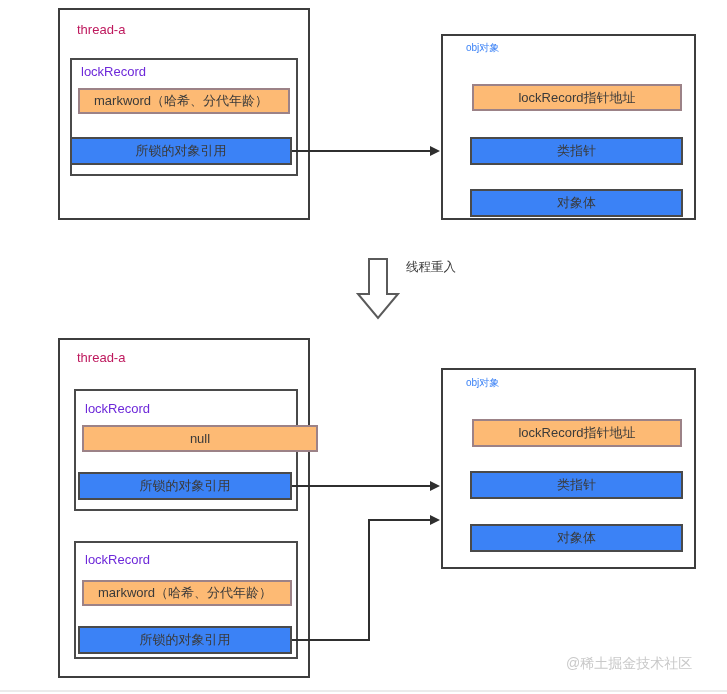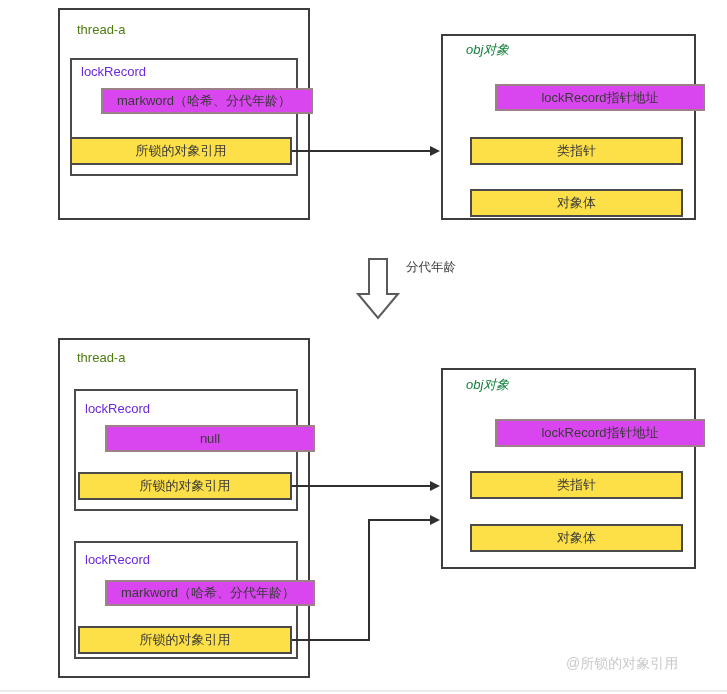--- a/index.html
+++ b/index.html
@@ -21,69 +21,67 @@
   .abs { position: absolute; box-sizing: border-box; }
 
   
   .thread-box {
     border: 2px solid #3d3d3d;
     background: #ffffff;
   }
   .thread-label {
     position: absolute;
     font-size: 13px;
-    color: #4d7c0f;
+    color: #be185d;
     white-space: nowrap;
   }
 
   
   .lockrecord-box {
     border: 2px solid #4a4a4a;
     background: #ffffff;
   }
   .lockrecord-label {
     position: absolute;
     font-size: 13px;
     color: #6d28d9;
     white-space: nowrap;
   }
 
   
   .cell {
     border: 2px solid #4a4a4a;
-    background: #fde047;
+    background: #3b82f6;
     display: flex;
     align-items: center;
     justify-content: center;
     font-size: 13px;
     color: #3a3a3a;
     white-space: nowrap;
   }
   .cell.pink {
-    background: #d946ef;
+    background: #fdba74;
     border: 2px solid #9c8287;
     color: #3a3a3a;
-    margin-left: 23px;
   }
   .cell.left-pad {
     justify-content: flex-start;
     padding-left: 14px;
   }
 
   
   .obj-box {
     border: 2px solid #3d3d3d;
     background: #ffffff;
   }
   .obj-label {
     position: absolute;
-    font-size: 13px;
-    color: #15803d;
+    font-size: 10px;
+    color: #3b82f6;
     white-space: nowrap;
-    font-style: italic;
   }
 
   
   .conn-line {
     background: #2f2f2f;
   }
   .arrow-head {
     width: 0; height: 0;
     border-top: 5px solid transparent;
     border-bottom: 5px solid transparent;
@@ -138,29 +136,29 @@
   <div class="abs cell" style="left:470px; top:137px; width:213px; height:28px;">类指针</div>
   <div class="abs cell" style="left:470px; top:189px; width:213px; height:28px;">对象体</div>
 
   <div class="abs conn-line" style="left:292px; top:150px; width:140px; height:2px;"></div>
   <div class="abs arrow-head" style="left:430px; top:146px;"></div>
 
   <svg class="abs down-arrow" style="left:356px; top:258px;" width="44" height="62" viewBox="0 0 44 62">
     <polygon points="13,1 31,1 31,36 42,36 22,60 2,36 13,36" fill="#ffffff" stroke="#5a5a5a" stroke-width="2"></polygon>
   </svg>
 
-  <div class="transition-text" style="left:406px; top:258px;">分代年龄</div>
+  <div class="transition-text" style="left:406px; top:258px;">线程重入</div>
 
   <div class="abs thread-box" style="left:58px; top:338px; width:252px; height:340px;"></div>
   <div class="thread-label" style="left:77px; top:350px;">thread-a</div>
 
   <div class="abs lockrecord-box" style="left:74px; top:389px; width:224px; height:122px;"></div>
   <div class="lockrecord-label" style="left:85px; top:401px;">lockRecord</div>
 
-  <div class="abs cell pink" style="left:82px; top:425px; width:210px; height:27px;">null</div>
+  <div class="abs cell pink" style="left:82px; top:425px; width:236px; height:27px;">null</div>
 
   <div class="abs cell" style="left:78px; top:472px; width:214px; height:28px;">所锁的对象引用</div>
 
   <div class="abs lockrecord-box" style="left:74px; top:541px; width:224px; height:118px;"></div>
   <div class="lockrecord-label" style="left:85px; top:552px;">lockRecord</div>
 
   <div class="abs cell pink left-pad" style="left:82px; top:580px; width:210px; height:26px;">markword（哈希、分代年龄）</div>
 
   <div class="abs cell" style="left:78px; top:626px; width:214px; height:28px;">所锁的对象引用</div>
 
@@ -172,17 +170,17 @@
   <div class="abs cell" style="left:470px; top:524px; width:213px; height:28px;">对象体</div>
 
   <div class="abs conn-line" style="left:292px; top:485px; width:140px; height:2px;"></div>
   <div class="abs arrow-head" style="left:430px; top:481px;"></div>
 
   <div class="abs conn-line" style="left:292px; top:639px; width:78px; height:2px;"></div>
   <div class="abs conn-line" style="left:368px; top:519px; width:2px; height:122px;"></div>
   <div class="abs conn-line" style="left:368px; top:519px; width:64px; height:2px;"></div>
   <div class="abs arrow-head" style="left:430px; top:515px;"></div>
 
-  <div class="watermark" style="left:566px; top:655px;">@所锁的对象引用</div>
+  <div class="watermark" style="left:566px; top:655px;">@稀土掘金技术社区</div>
 
   <div class="abs bottom-rule" style="left:0px; top:690px; width:727px;"></div>
 
 </div>
 
 </body></html>

